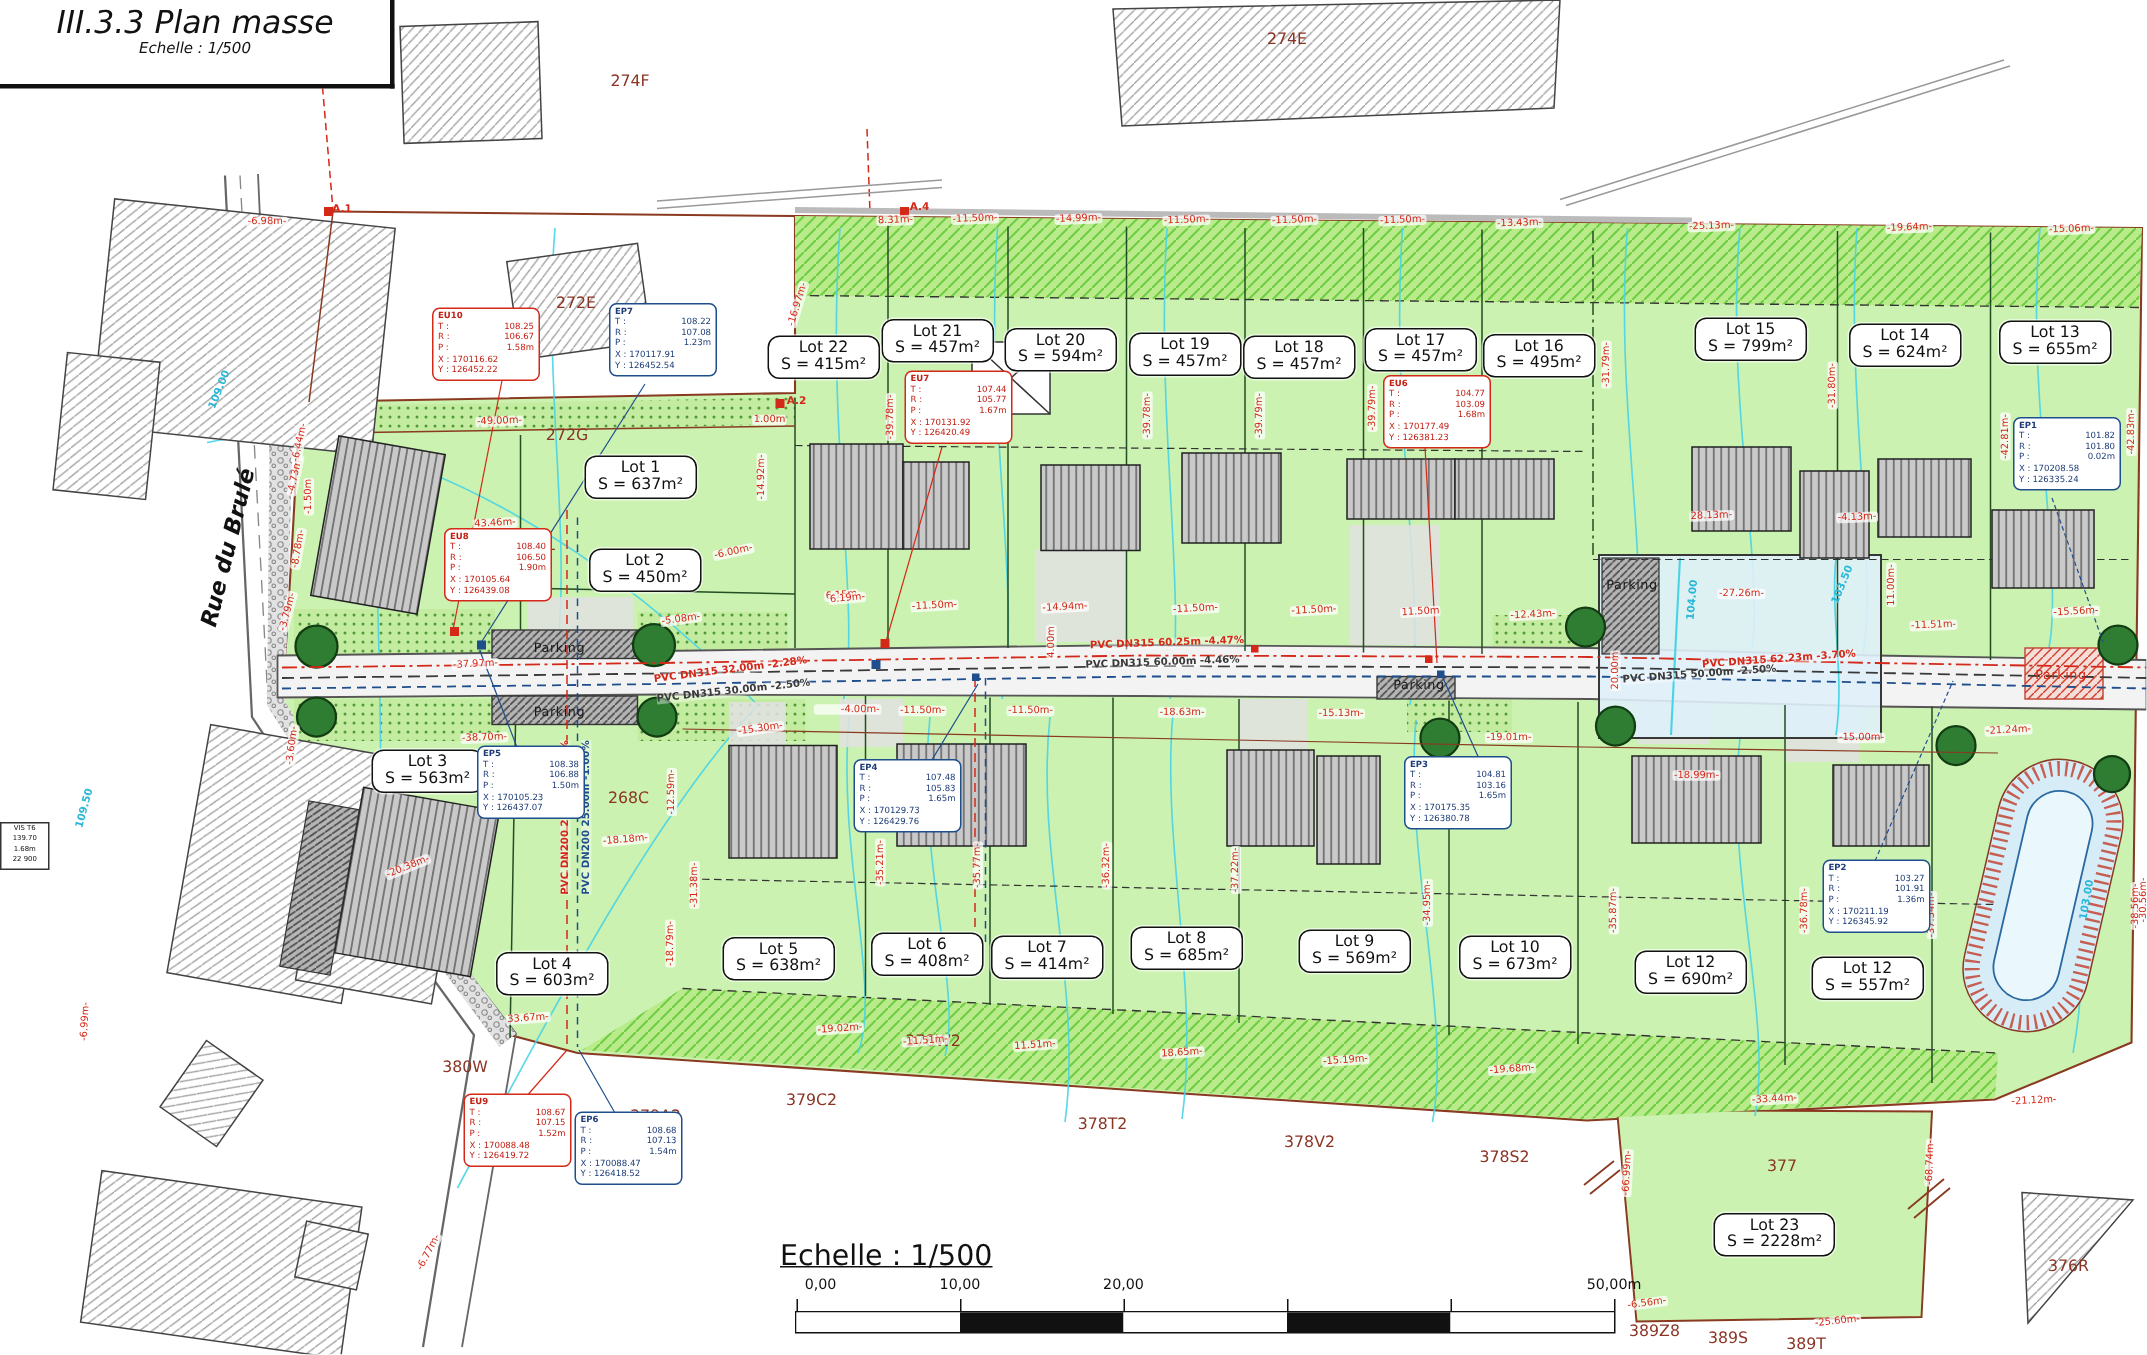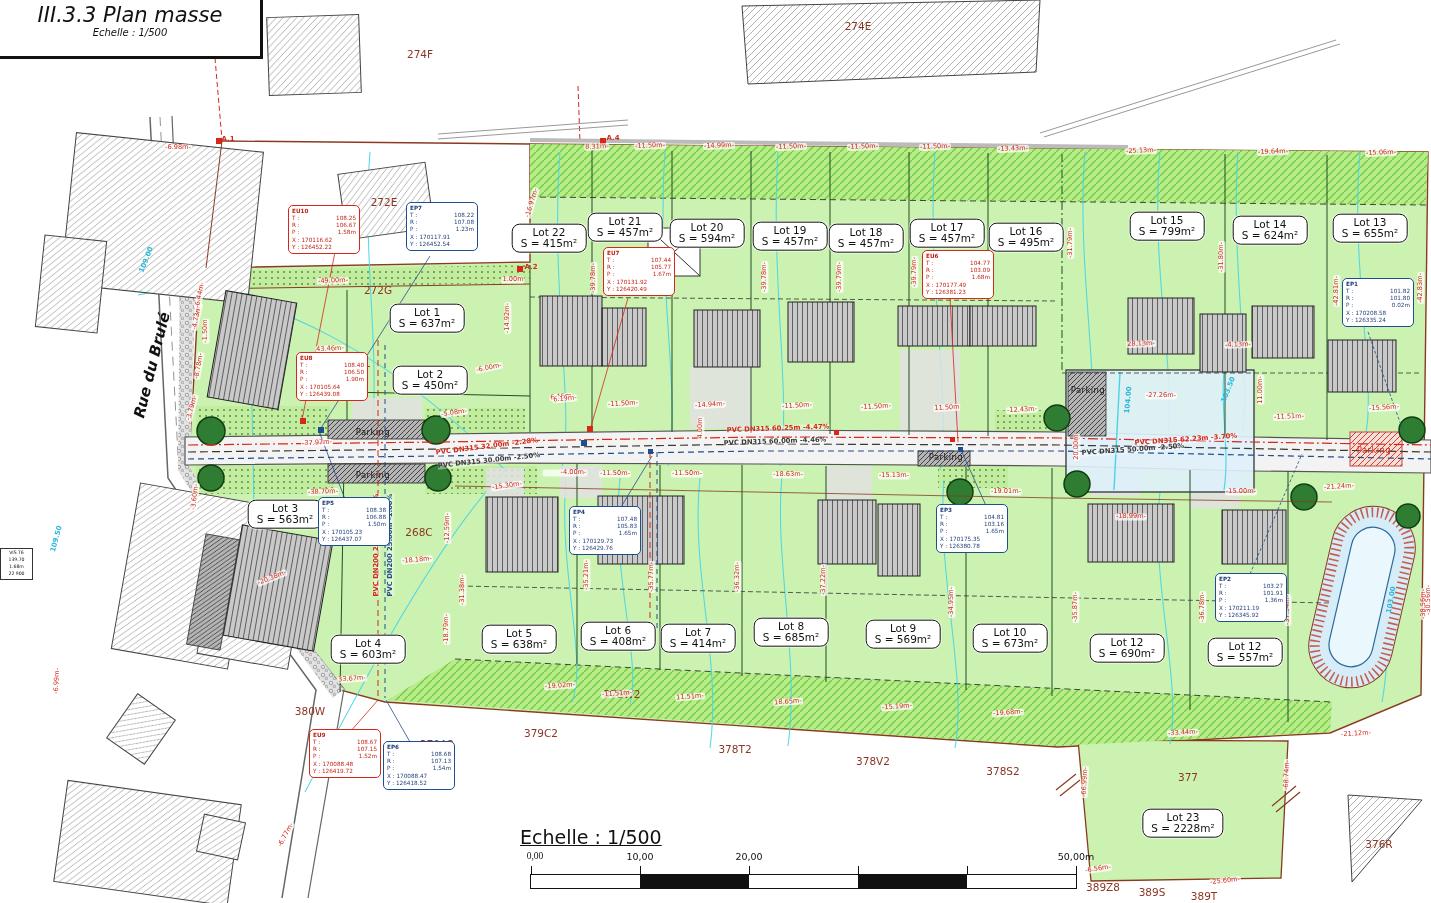--- a/index.html
+++ b/index.html
@@ -675,21 +675,21 @@
         <div class="seg" style="width: 109px; background: rgb(17, 17, 17);"></div>
         <div class="seg" style="width: 109px; background: rgb(255, 255, 255);"></div>
         <div class="seg" style="width: 109px; background: rgb(17, 17, 17);"></div>
         <div class="seg" style="width: 109px; background: rgb(255, 255, 255);"></div>
         <div class="tick" style="left: 0px;"></div>
         <div class="tick" style="left: 109px;"></div>
         <div class="tick" style="left: 218px;"></div>
         <div class="tick" style="left: 327px;"></div>
         <div class="tick" style="left: 436px;"></div>
         <div class="tick" style="left: 545px;"></div>
-        <div class="tlab" style="left: 4px; font-family: Liberation Serif, serif;">0,00</div>
+        <div class="tlab" style="left: 16px;">0,00</div>
         <div class="tlab" style="left: 109px;">10,00</div>
         <div class="tlab" style="left: 218px;">20,00</div>
         <div class="tlab" style="left: 545px;">50,00m</div>
       </div>
 </div>
 
 <div class="refbox" id="refbox">
       <div>VIS T6</div>
       <div>139.70</div>
       <div>1.68m</div>

